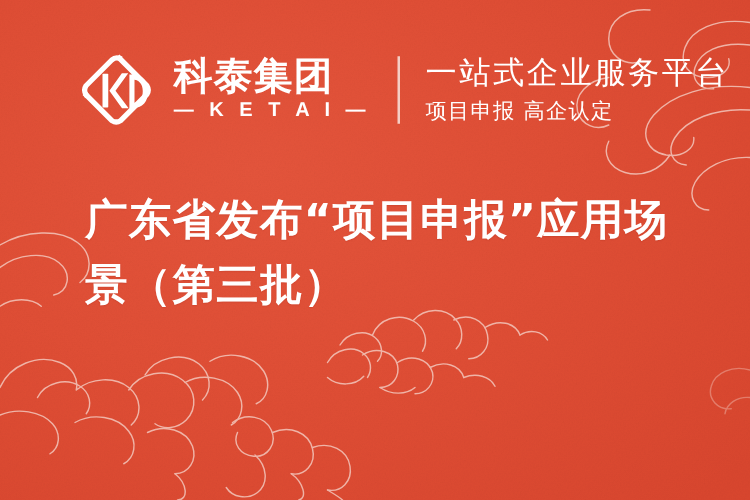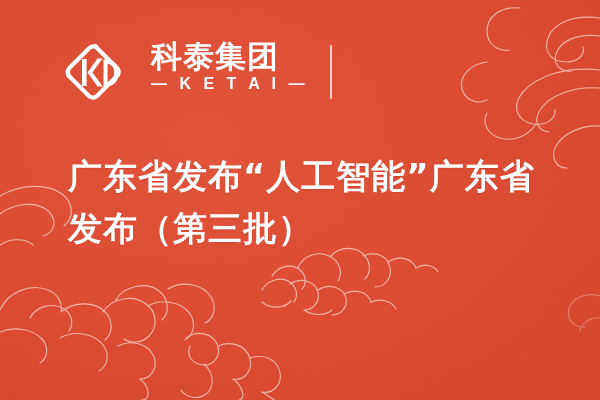--- a/index.html
+++ b/index.html
@@ -51,23 +51,24 @@
   }
 
   #logo-mark {
     width: 62px;
     height: 62px;
     flex: 0 0 62px;
     position: relative;
   }
 
   #logo-word {
-    margin-left: 27px;
+    margin-left: 15px;
     display: flex;
     flex-direction: column;
+    justify-content: center;
     height: 62px;
   }
   #logo-cn {
     color: #ffffff;
     font-size: 31px;
     font-weight: bold;
     letter-spacing: 1px;
     line-height: 1.02;
     white-space: nowrap;
     font-family: "DejaVu Sans", "Liberation Sans", sans-serif;
@@ -237,18 +238,22 @@
       </svg>
     </div>
 
     <div id="logo-word">
       <div id="logo-cn">科泰集团</div>
       <div id="logo-en">— K E T A I —</div>
     </div>
 
     <div id="divider"></div>
 
+    <div id="slogan">
+      <div id="slogan-main">一站式企业服务平台</div>
+      <div id="slogan-sub">项目申报 高企认定</div>
+    </div>
 
   </div>
 
-  <div id="headline">广东省发布“人工智能”广东省发布（第三批）</div>
+  <div id="headline">广东省发布“项目申报”应用场景（第三批）</div>
 
 </div>
 
 </body></html>

